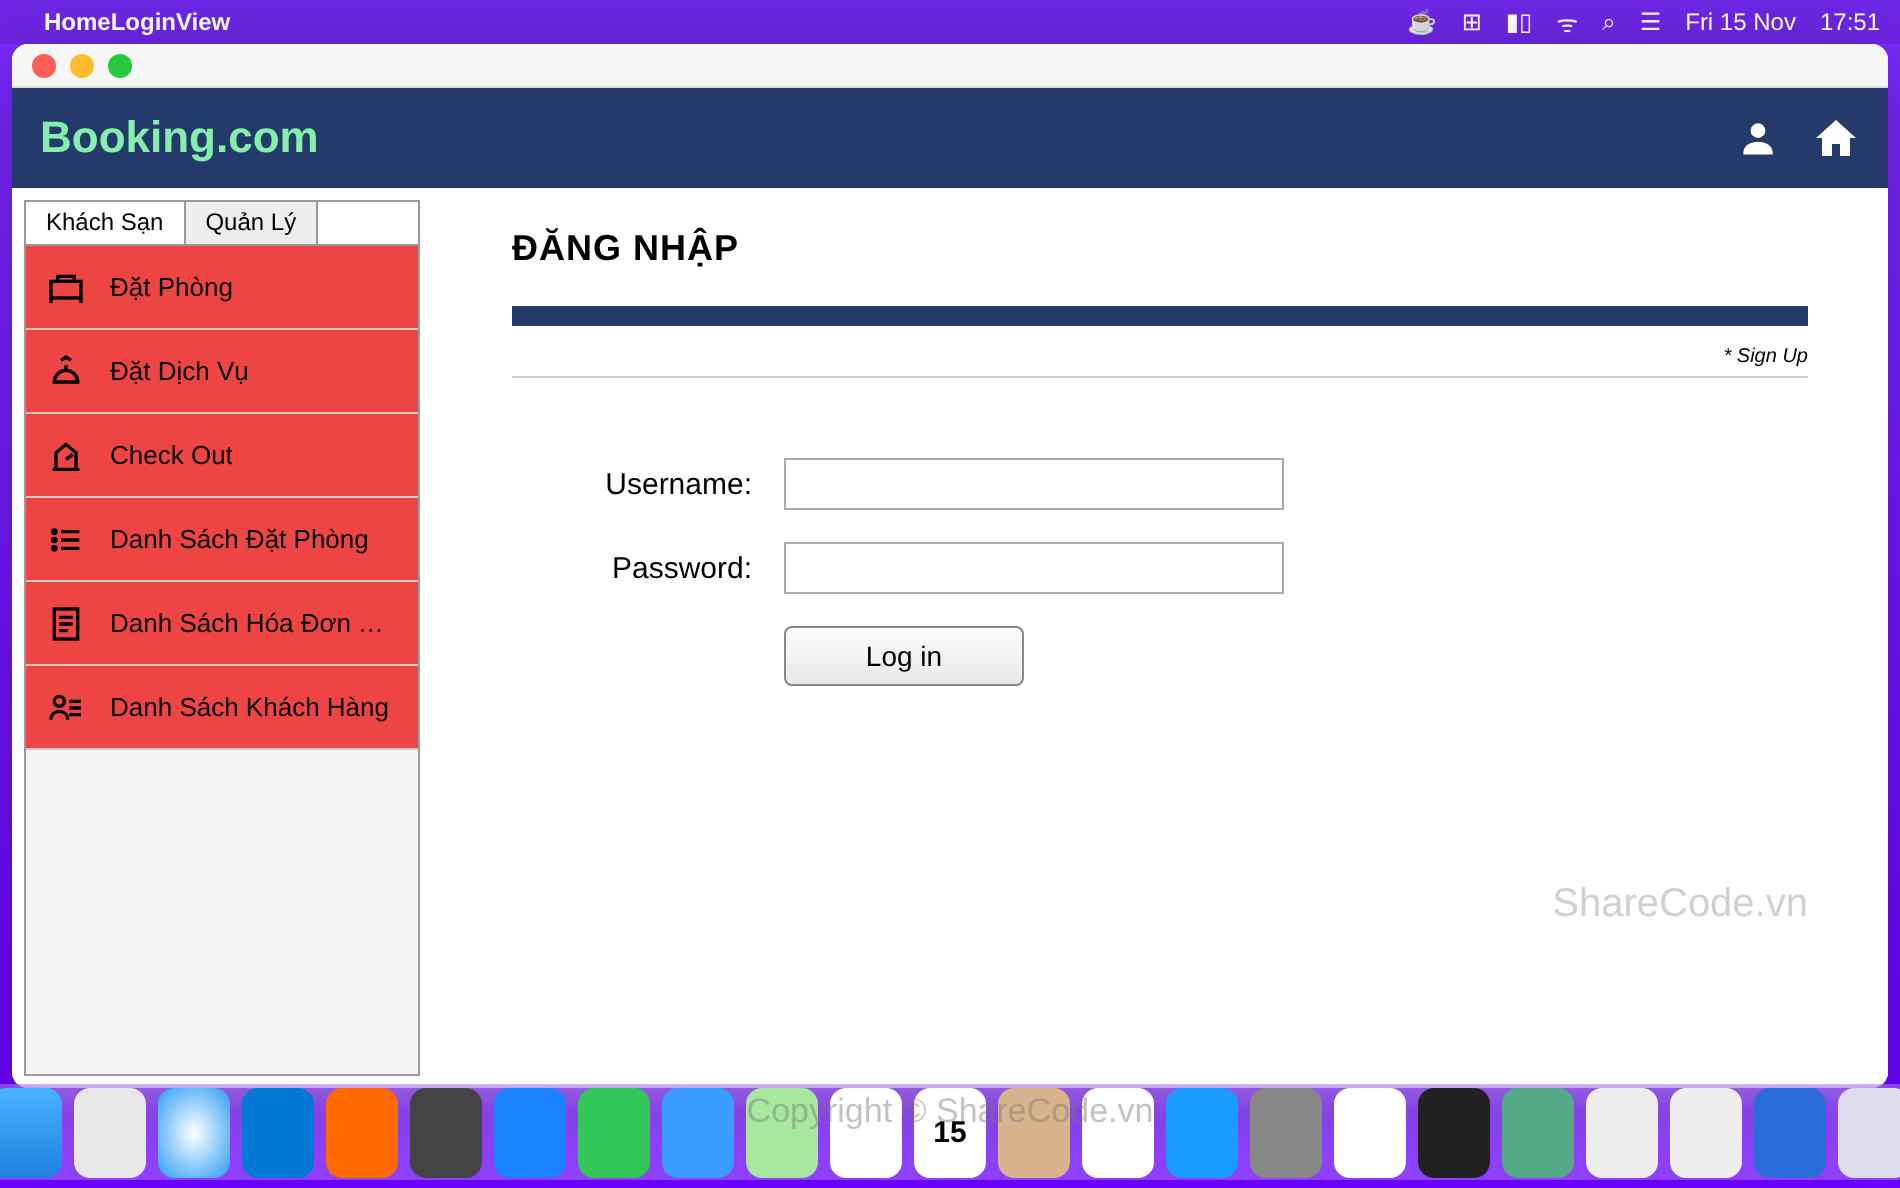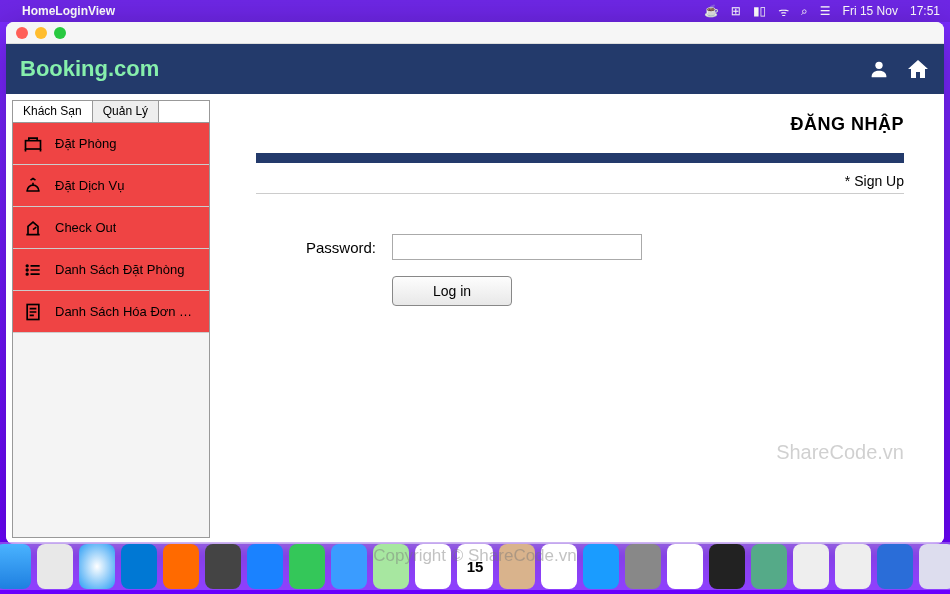--- a/index.html
+++ b/index.html
@@ -22,23 +22,23 @@
 .content{flex:1;display:flex;background:#fff}
 .side{width:210px;padding:6px;display:flex;flex-direction:column}
 .tabs{display:flex;height:22px;border:1px solid #999;border-bottom:none}
 .tab{font-size:12px;padding:3px 10px;border-right:1px solid #999;background:#eee;cursor:default}
 .tab.active{background:#fff;font-weight:500}
 .sidelist{border:1px solid #999;flex:1;background:#f4f4f4;display:flex;flex-direction:column}
 .sideitem{background:#ef4444;border-bottom:1px solid #ccc;height:42px;display:flex;align-items:center;padding:0 10px;gap:12px;font-size:13px;white-space:nowrap;overflow:hidden}
 .sideitem svg{flex-shrink:0}
 .sideitem span{overflow:hidden;text-overflow:ellipsis}
 .main{flex:1;padding:20px 40px;position:relative}
-.mtitle{text-align:right;font-size:18px;font-weight:700;letter-spacing:.5px;margin-bottom:18px}
+.mtitle{text-align:left;font-size:18px;font-weight:700;letter-spacing:.5px;margin-bottom:18px}
 .bar{height:10px;background:#233a6b;margin-bottom:10px}
-.signup{text-align:right;font-size:14px;border-bottom:1px solid #ccc;padding-bottom:4px;margin-bottom:40px}
+.signup{text-align:right;font-style:italic;font-size:10px;border-bottom:1px solid #ccc;padding-bottom:4px;margin-bottom:40px}
 .form{margin-left:20px}
 .frow{display:flex;align-items:center;margin-bottom:16px}
 .flabel{width:100px;text-align:right;margin-right:16px;font-size:15px}
 .finput{width:250px;height:26px;border:1px solid #aaa;padding:2px 6px;font-size:13px;background:#fff}
 .loginbtn{margin-left:116px;width:120px;height:30px;border:1px solid #888;border-radius:4px;background:linear-gradient(#fdfdfd,#e8e8e8);font-size:14px;cursor:default}
 .wm{position:absolute;right:40px;bottom:80px;font-size:20px;color:rgba(120,120,120,.35);font-weight:500}
 .wm-center{position:absolute;bottom:28px;left:50%;transform:translateX(-50%);color:rgba(120,120,120,.45);font-size:17px;font-weight:500;z-index:5}
 .dock{position:absolute;bottom:4px;left:50%;transform:translateX(-50%);height:48px;background:rgba(255,255,255,.25);border-radius:14px;display:flex;align-items:center;padding:0 10px;gap:6px;backdrop-filter:blur(6px)}
 .dockicon{width:36px;height:45px;border-radius:8px;display:flex;align-items:center;justify-content:center;font-size:15px;color:#fff}
 </style>
@@ -113,27 +113,38 @@
             </svg>
           <span>Danh Sách Đặt Phòng</span>
         </div>
         <div class="sideitem">
           <svg width="20" height="20" viewBox="0 0 24 24" fill="none" stroke="#000" stroke-width="2">
               <rect x="5" y="3" width="14" height="18"></rect>
               <path d="M8 8h8M8 12h8M8 16h5"></path>
             </svg>
           <span>Danh Sách Hóa Đơn Thuê Ph...</span>
         </div>
+        <div class="sideitem">
+          <svg width="20" height="20" viewBox="0 0 24 24" fill="none" stroke="#000" stroke-width="2">
+              <circle cx="8" cy="8" r="3"></circle>
+              <path d="M3 19c0-3 2-5 5-5s5 2 5 5M14 8h7M14 12h7M14 16h7"></path>
+            </svg>
+          <span>Danh Sách Khách Hàng</span>
+        </div>
       </div>
     </div>
     <div class="main">
       <div class="mtitle">ĐĂNG NHẬP</div>
       <div class="bar"></div>
       <div class="signup">* Sign Up</div>
       <div class="form">
+        <div class="frow">
+          <div class="flabel">Username:</div>
+          <input class="finput" value="" style="">
+        </div>
         <div class="frow">
           <div class="flabel">Password:</div>
           <input type="password" class="finput" value="" style="">
         </div>
         <button class="loginbtn">Log in</button>
       </div>
       <div class="wm">ShareCode.vn</div>
     </div>
   </div>
 </div>

